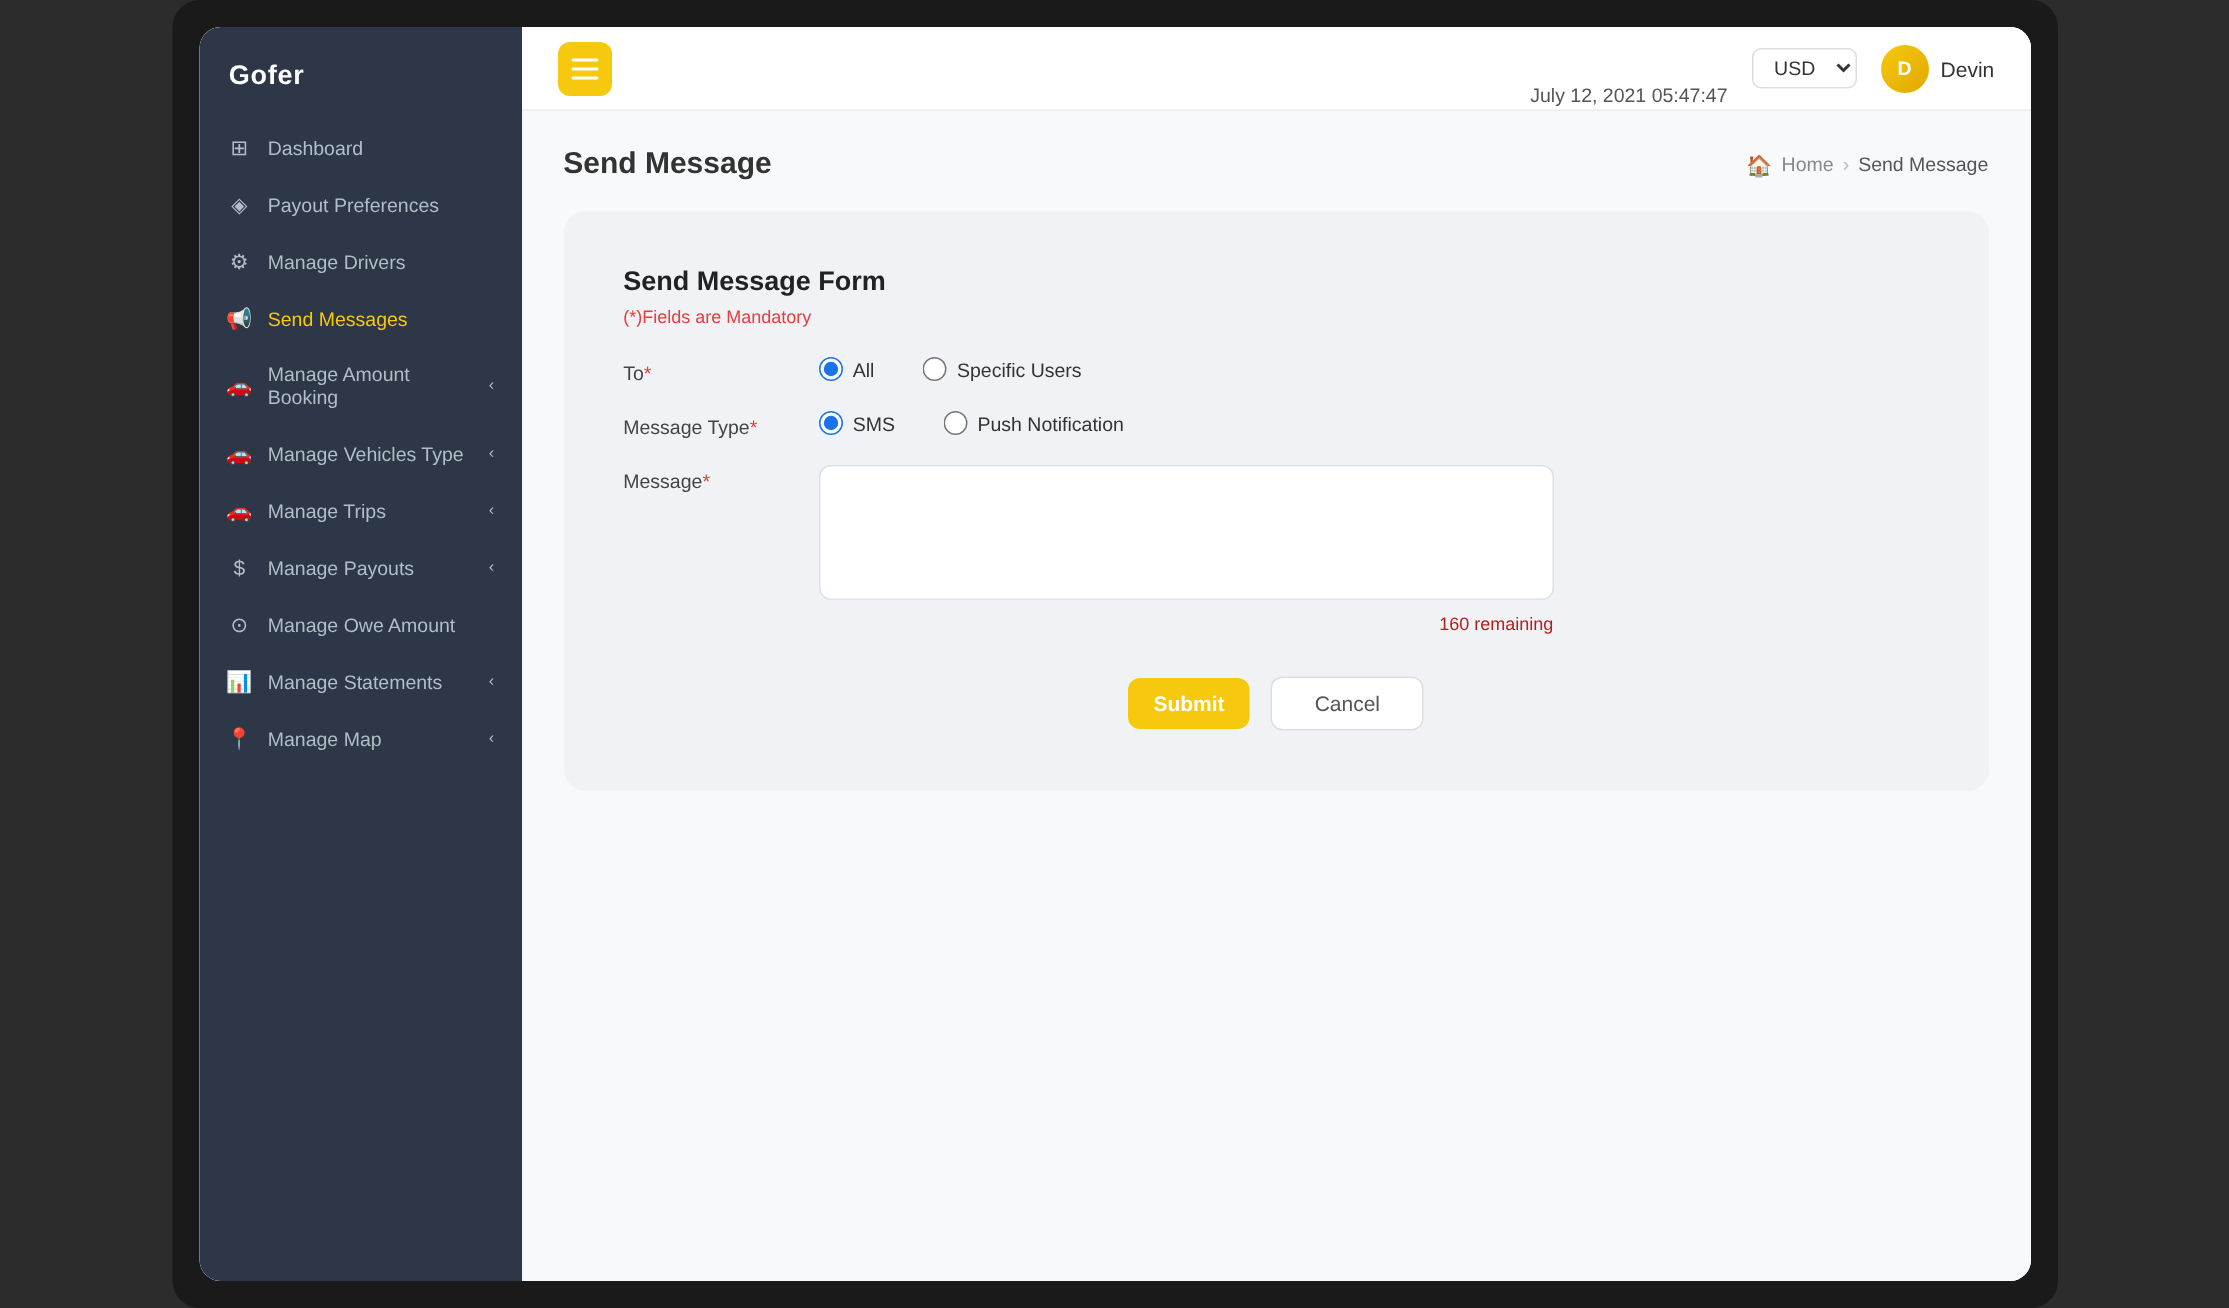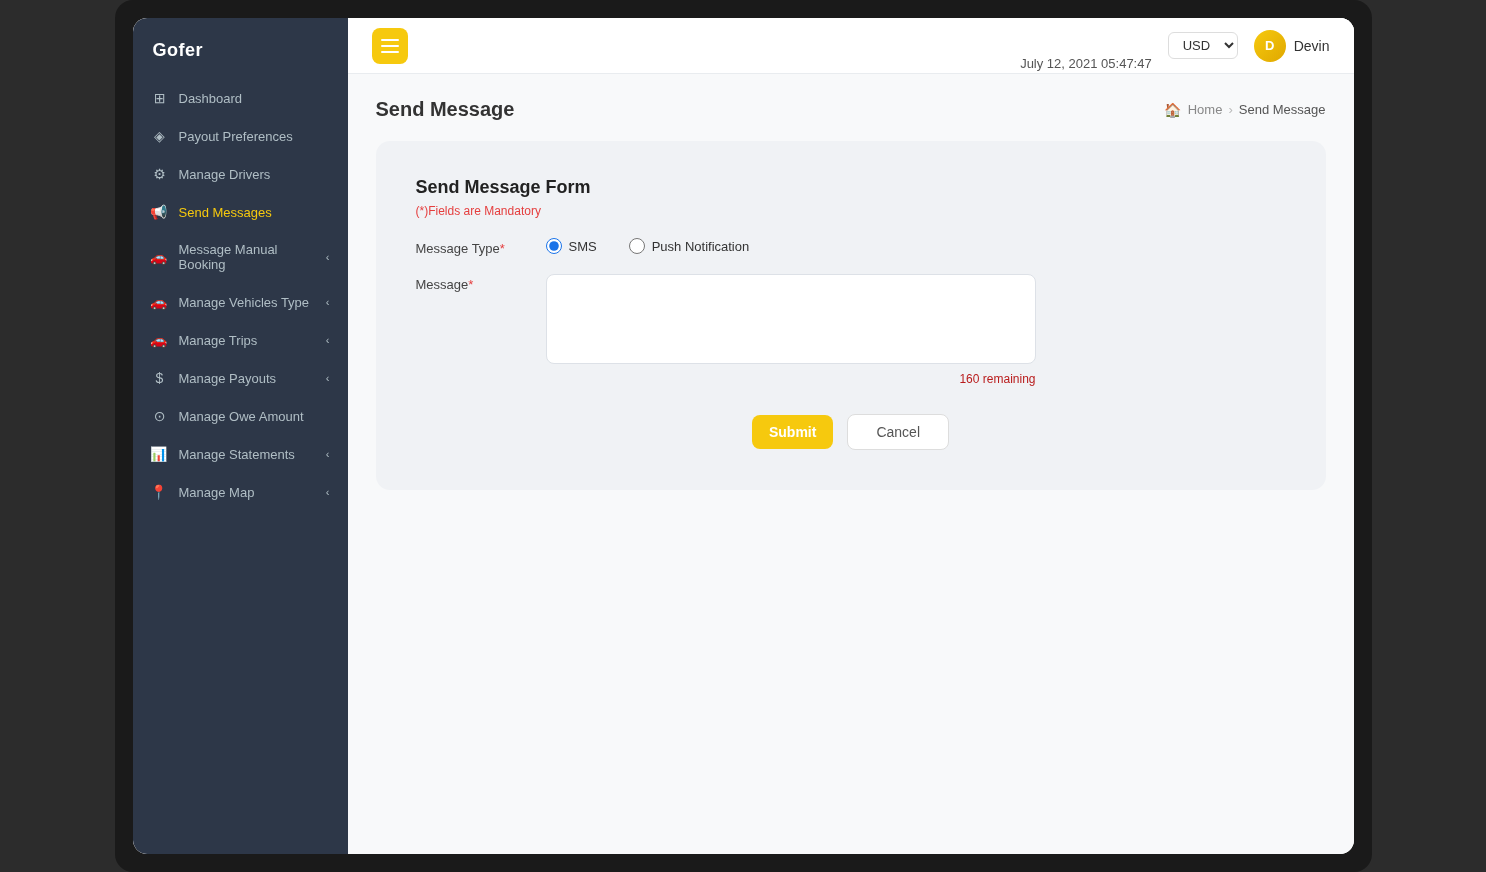--- a/index.html
+++ b/index.html
@@ -321,21 +321,21 @@
         <span>Manage Drivers</span>
       </div>
 
       <div class="sidebar-item active">
         <span class="icon-wrap">📢</span>
         <span>Send Messages</span>
       </div>
 
       <div class="sidebar-item">
         <span class="icon-wrap">🚗</span>
-        <span>Message Manual Booking</span>
+        <span>Manage Amount Booking</span>
         <span class="chevron">‹</span>
       </div>
 
       <div class="sidebar-item">
         <span class="icon-wrap">🚗</span>
         <span>Manage Vehicles Type</span>
         <span class="chevron">‹</span>
       </div>
 
       <div class="sidebar-item">
@@ -405,20 +405,35 @@
             <span style="cursor:pointer;color:#888;">Home</span>
             <span class="breadcrumb-sep">›</span>
             <span class="breadcrumb-current">Send Message</span>
           </nav>
         </div>
 
         <div class="form-card">
           <div class="form-title">Send Message Form</div>
           <div class="mandatory-note">(*)Fields are Mandatory</div>
 
+          <div class="form-row">
+            <div class="form-label">
+              <span>To</span><span class="req">*</span>
+            </div>
+            <div class="radio-group">
+              <label class="radio-option">
+                <input type="radio" name="to" value="all" checked="" style="">
+                <span>All</span>
+              </label>
+              <label class="radio-option">
+                <input type="radio" name="to" value="specific" style="">
+                <span>Specific Users</span>
+              </label>
+            </div>
+          </div>
 
           <div class="form-row">
             <div class="form-label">
               <span>Message Type</span><span class="req">*</span>
             </div>
             <div class="radio-group">
               <label class="radio-option">
                 <input type="radio" name="msgtype" value="sms" checked="" style="">
                 <span>SMS</span>
               </label>

